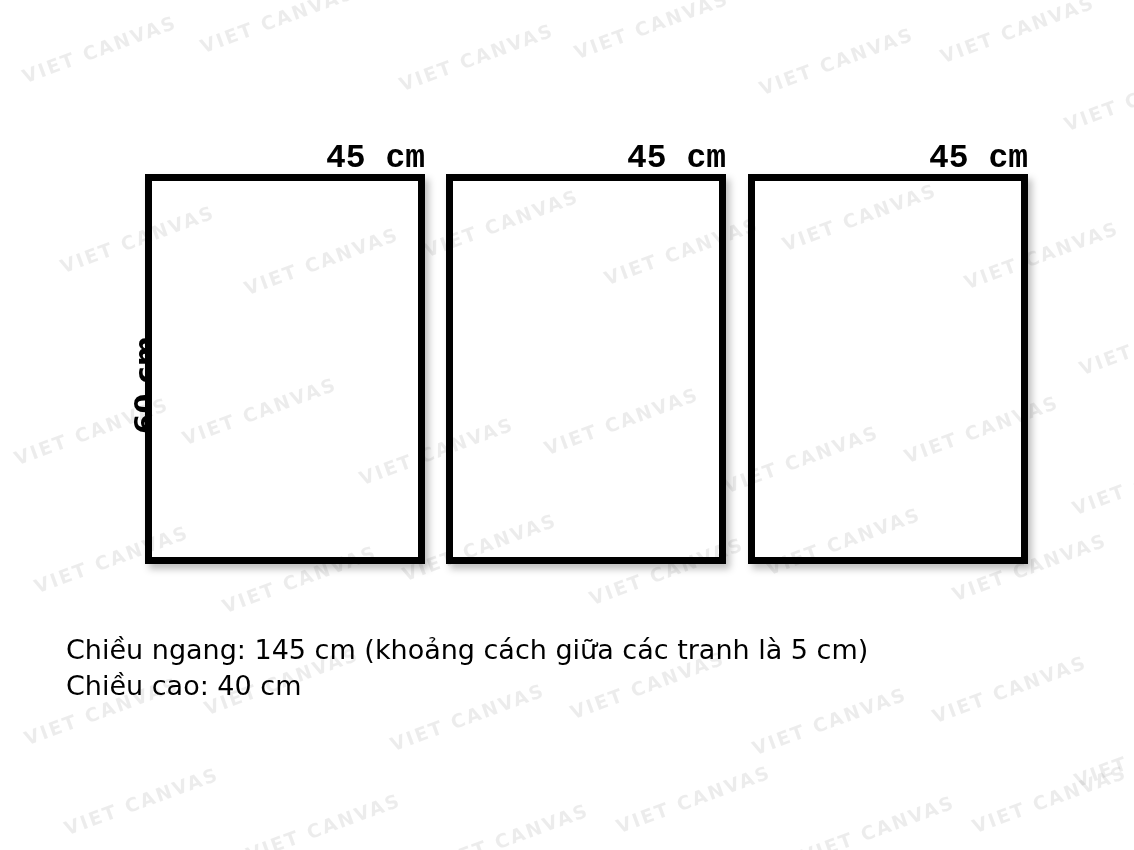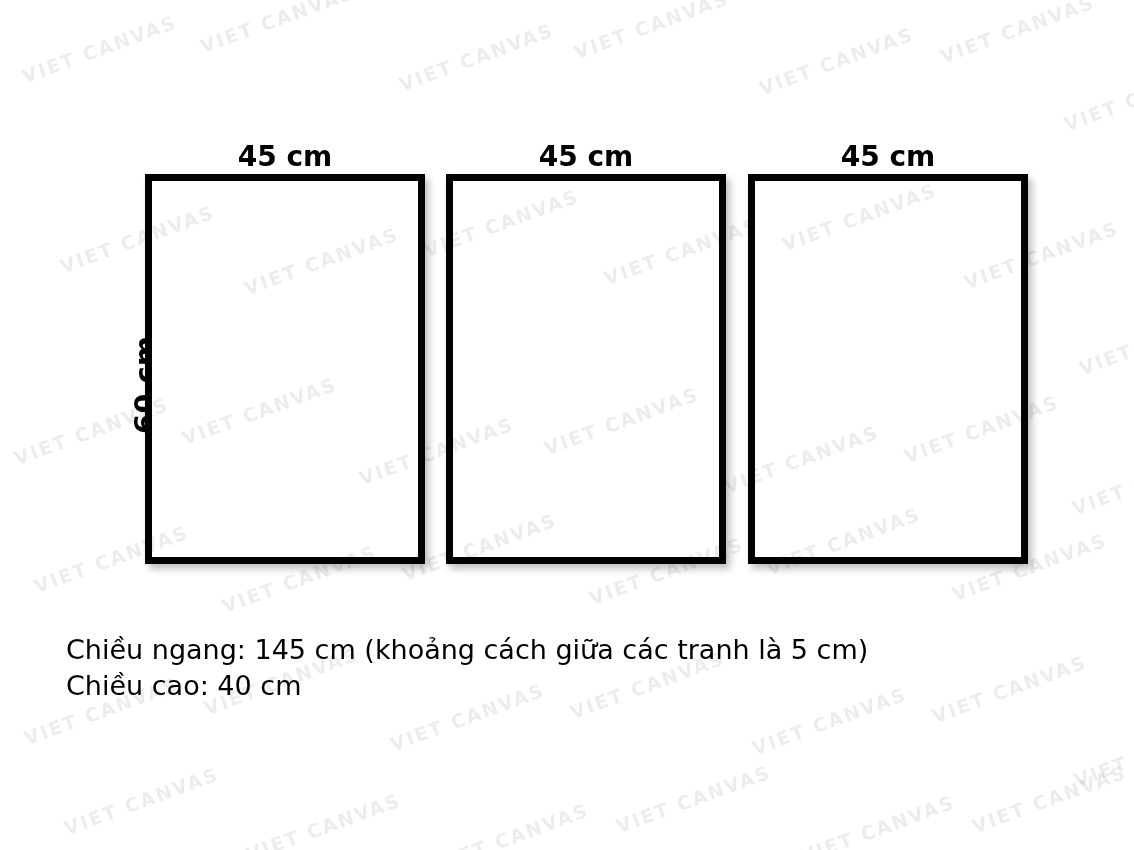--- a/index.html
+++ b/index.html
@@ -46,24 +46,25 @@
   .panel {
     position: absolute;
     background: #ffffff;
     border: 7px solid #000000;
     box-sizing: border-box;
     box-shadow: 4px 5px 7px rgba(0, 0, 0, 0.25);
   }
 
   .width-label {
     position: absolute;
-    font-size: 28px;
+    font-size: 33px;
     font-weight: bold;
-    text-align: center;
+    text-align: right;
     white-space: nowrap;
+    font-family: Liberation Mono, monospace;
   }
 
   .height-label {
     position: absolute;
     font-size: 29px;
     font-weight: bold;
     white-space: nowrap;
     transform: rotate(-90deg);
     transform-origin: left top;
   }

